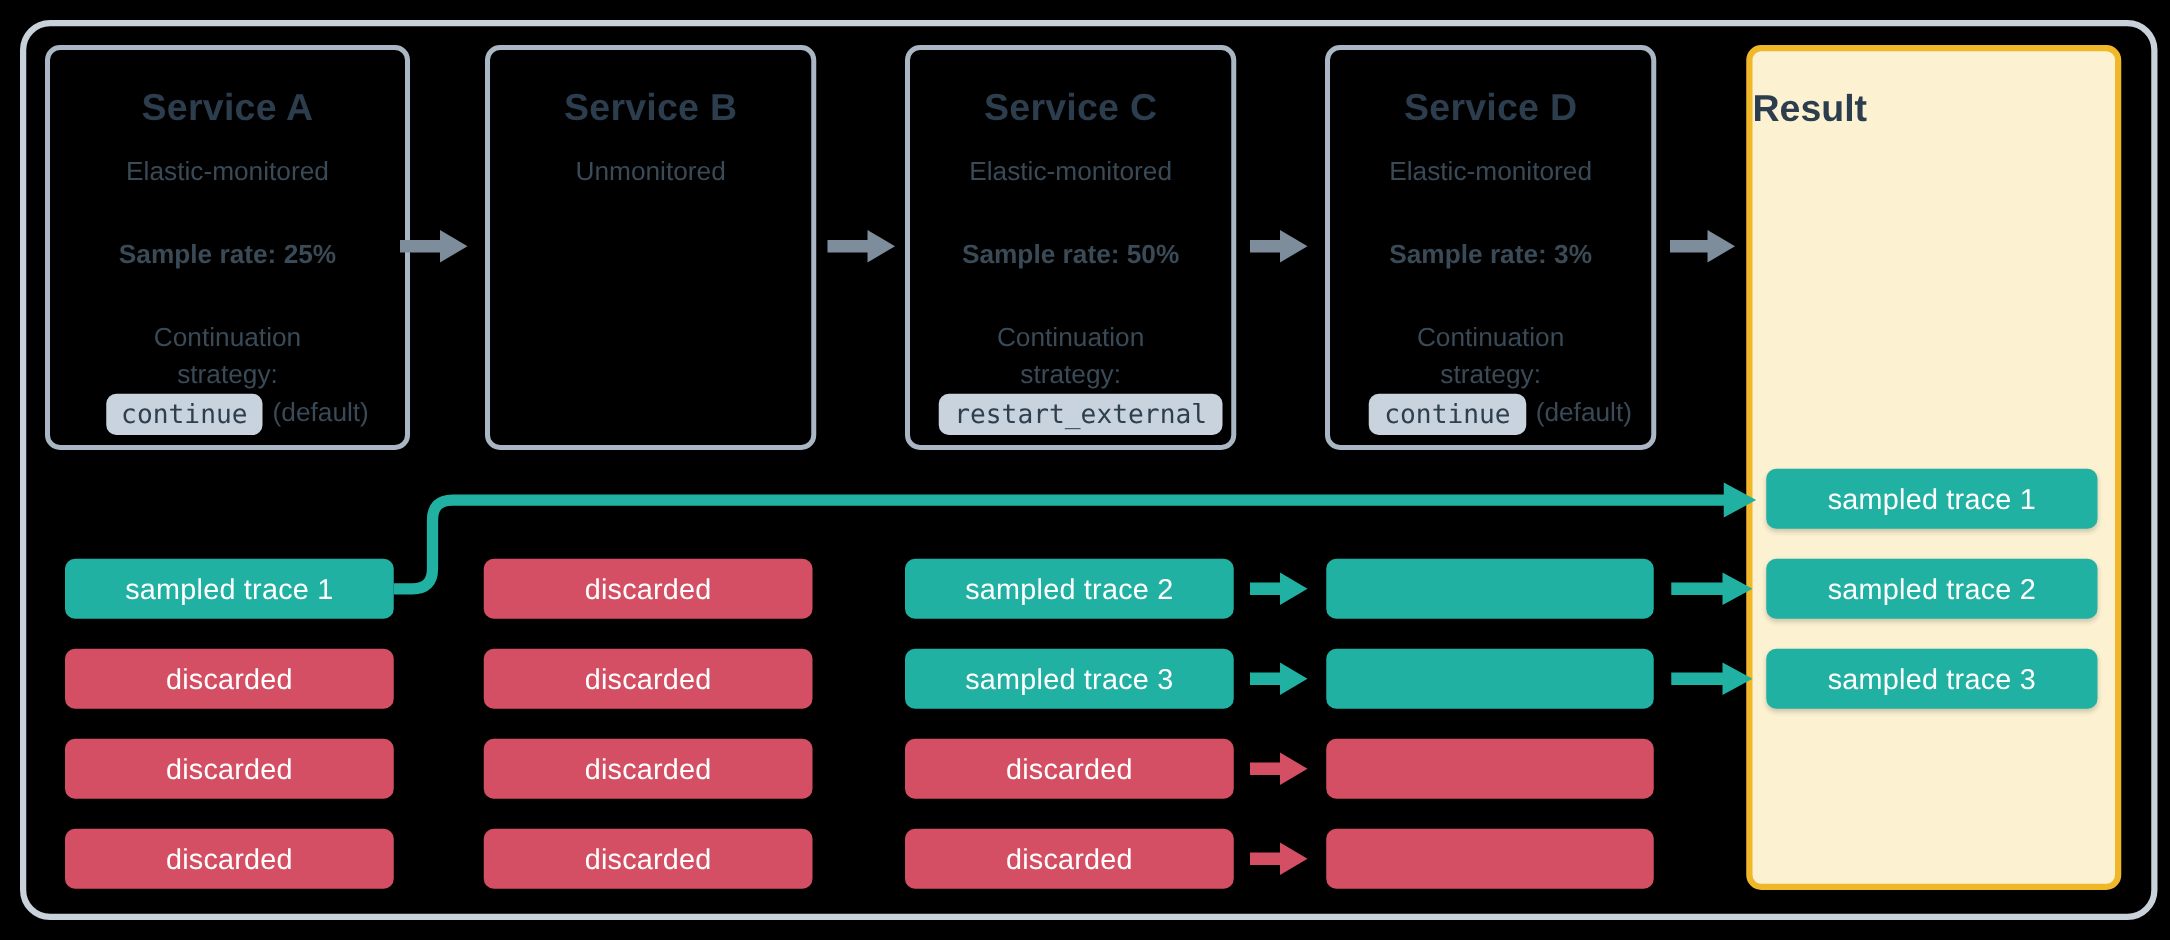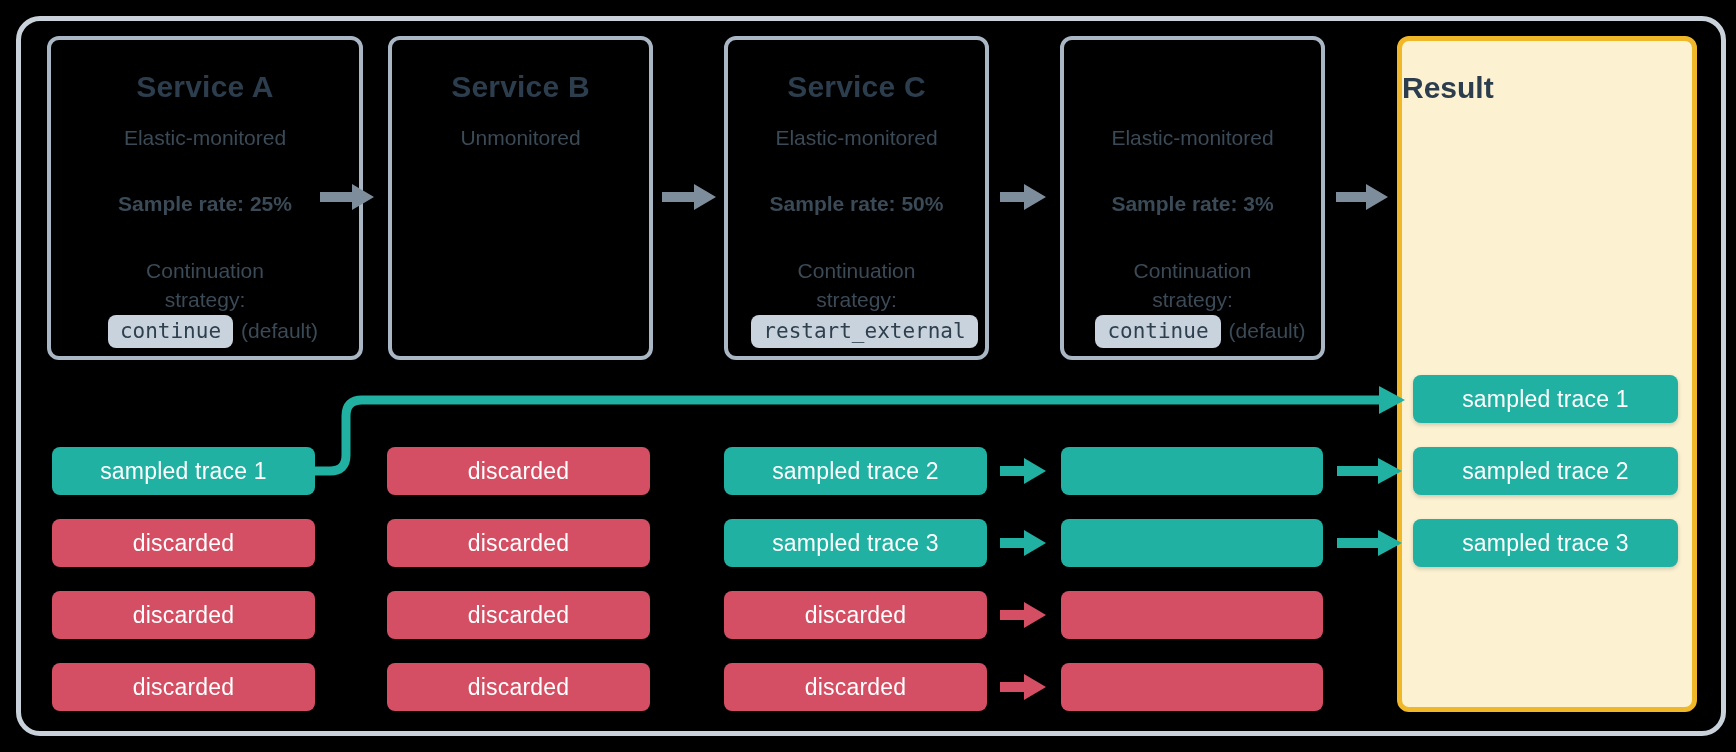--- a/index.html
+++ b/index.html
@@ -63,21 +63,21 @@
   .pill{box-shadow:0 2px 4px rgba(0,0,0,.18);}
   .overlay{position:absolute;left:0;top:0;pointer-events:none;}
 </style>
 </head>
 <body>
 
 <div class="canvas">
 
   <div class="frame"></div>
 
-  <div class="svc" style="left:47px;width:316px;">
+  <div class="svc" style="left:36px;width:292px;">
     <div class="svc-title">Service A</div>
     <div class="svc-sub">Elastic-monitored</div>
     <div class="svc-rate">Sample rate: 25%</div>
     <div class="svc-cont">Continuation
 strategy:</div>
     <div class="svc-chip-row">
       <span class="chip">continue</span>
       <span class="chip-suffix">(default)</span>
     </div>
   </div>
@@ -92,20 +92,21 @@
     <div class="svc-sub">Elastic-monitored</div>
     <div class="svc-rate">Sample rate: 50%</div>
     <div class="svc-cont">Continuation
 strategy:</div>
     <div class="svc-chip-row">
       <span class="chip">restart_external</span>
     </div>
   </div>
 
   <div class="svc" style="left:1060px;width:265px;">
+    <div class="svc-title">Service D</div>
     <div class="svc-sub">Elastic-monitored</div>
     <div class="svc-rate">Sample rate: 3%</div>
     <div class="svc-cont">Continuation
 strategy:</div>
     <div class="svc-chip-row">
       <span class="chip">continue</span>
       <span class="chip-suffix">(default)</span>
     </div>
   </div>
 

